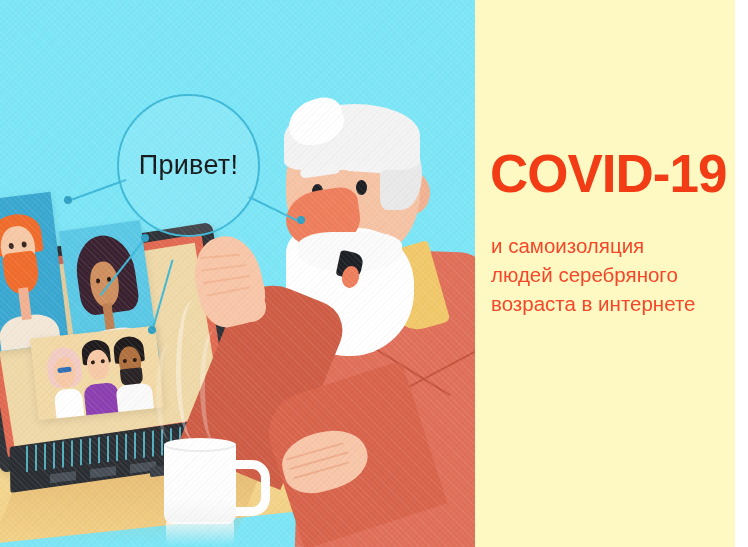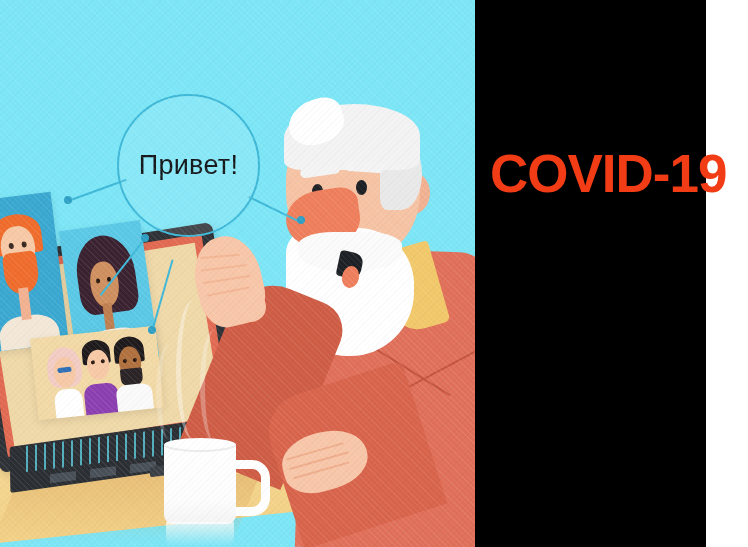--- a/index.html
+++ b/index.html
@@ -220,22 +220,22 @@
     border-radius:0 0 8px 8px;z-index:50;
   }
   .steam{
     position:absolute;background:transparent;
     border-left:5px solid rgba(255,255,255,.38);
     border-radius:50%;z-index:45;
   }
 
   
   #textpanel{
-    position:absolute;left:475px;top:0;width:231px;height:547px;
-    background:#000000;
+    position:absolute;left:475px;top:0;width:260px;height:547px;
+    background:#fef9c3;
   }
   .covid-title{
     position:absolute;left:15px;top:147px;width:258px;
     font-size:53px;font-weight:bold;letter-spacing:-1px;
     color:#f13c15;line-height:1;
     font-family:"Liberation Sans","DejaVu Sans",sans-serif;
     white-space:nowrap;
   }
   .subtitle{
     position:absolute;left:16px;top:231px;width:250px;
@@ -380,15 +380,20 @@
     <div class="mug-body"></div>
     <div class="mug-rim"></div>
     <div class="mug-reflect"></div>
 
     <div class="texture"></div>
   </div>
 
   <div id="textpanel">
     <div class="covid-title">COVID-19</div>
 
+    <div class="subtitle">
+      <div>и самоизоляция</div>
+      <div>людей серебряного</div>
+      <div>возраста в интернете</div>
+    </div>
   </div>
 
 </div>
 
 </body></html>

